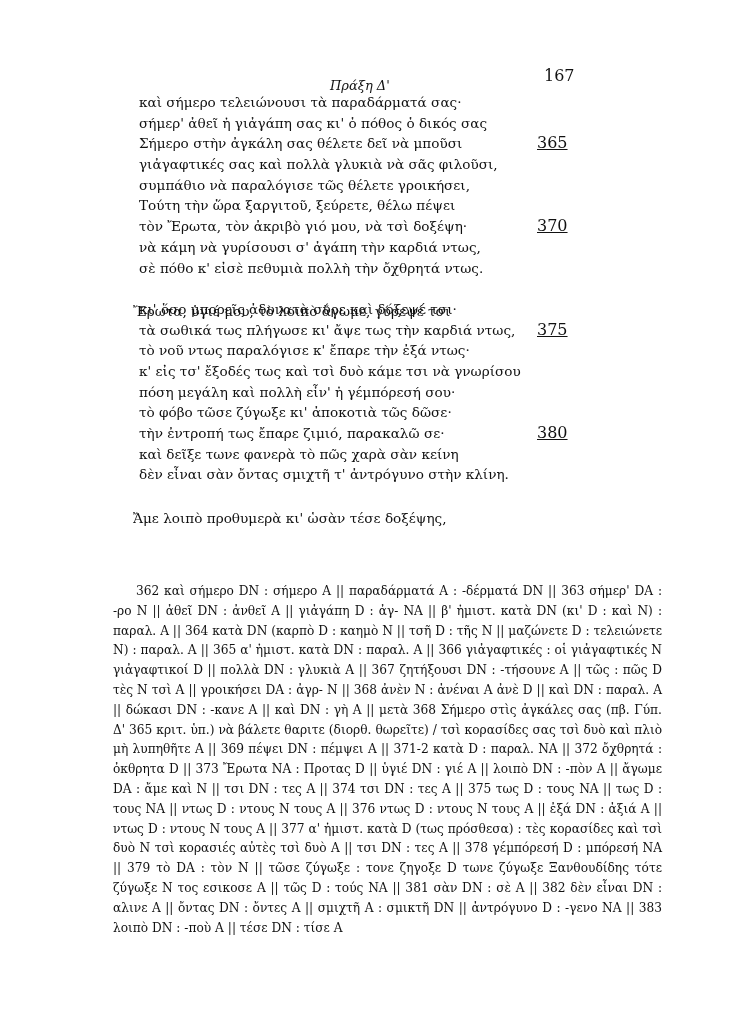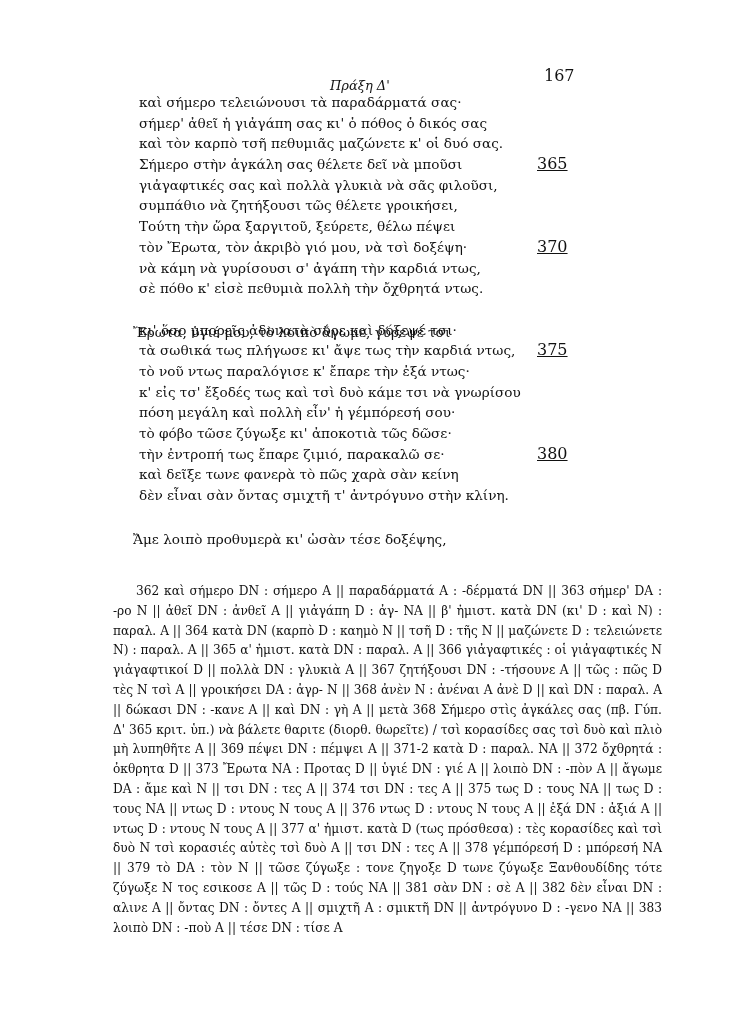--- a/index.html
+++ b/index.html
@@ -48,31 +48,28 @@
 </div>
 
 <div class="verse-block" id="verse-block">
     <div class="verse-line">
       <span class="verse-text">καὶ σήμερο τελειώνουσι τὰ παραδάρματά σας·</span>
     </div>
     <div class="verse-line">
       <span class="verse-text">σήμερ' ἀθεῖ ἡ γιἀγάπη σας κι' ὁ πόθος ὁ δικός σας</span>
     </div>
     <div class="verse-line">
-      <span class="verse-text">καὶ τὸν καρπὸ τσῆ πεθυμιᾶς μαζώνετε κ' οἱ δυό σας.</span>
-    </div>
-    <div class="verse-line">
       <span class="verse-text">Σήμερο στὴν ἀγκάλη σας θέλετε δεῖ νὰ μποῦσι</span>
       <span class="line-number">365</span>
     </div>
     <div class="verse-line">
       <span class="verse-text">γιἀγαφτικές σας καὶ πολλὰ γλυκιὰ νὰ σᾶς φιλοῦσι,</span>
     </div>
     <div class="verse-line">
-      <span class="verse-text">συμπάθιο νὰ ζητήξουσι τῶς θέλετε γροικήσει,</span>
+      <span class="verse-text">συμπάθιο νὰ παραλόγισε τῶς θέλετε γροικήσει,</span>
     </div>
     <div class="verse-line">
       <span class="verse-text">Τούτη τὴν ὥρα ξαργιτοῦ, ξεύρετε, θέλω πέψει</span>
     </div>
     <div class="verse-line">
       <span class="verse-text">τὸν Ἔρωτα, τὸν ἀκριβὸ γιό μου, νὰ τσὶ δοξέψη·</span>
       <span class="line-number">370</span>
     </div>
     <div class="verse-line">
       <span class="verse-text">νὰ κάμη νὰ γυρίσουσι σ' ἀγάπη τὴν καρδιά ντως,</span>

